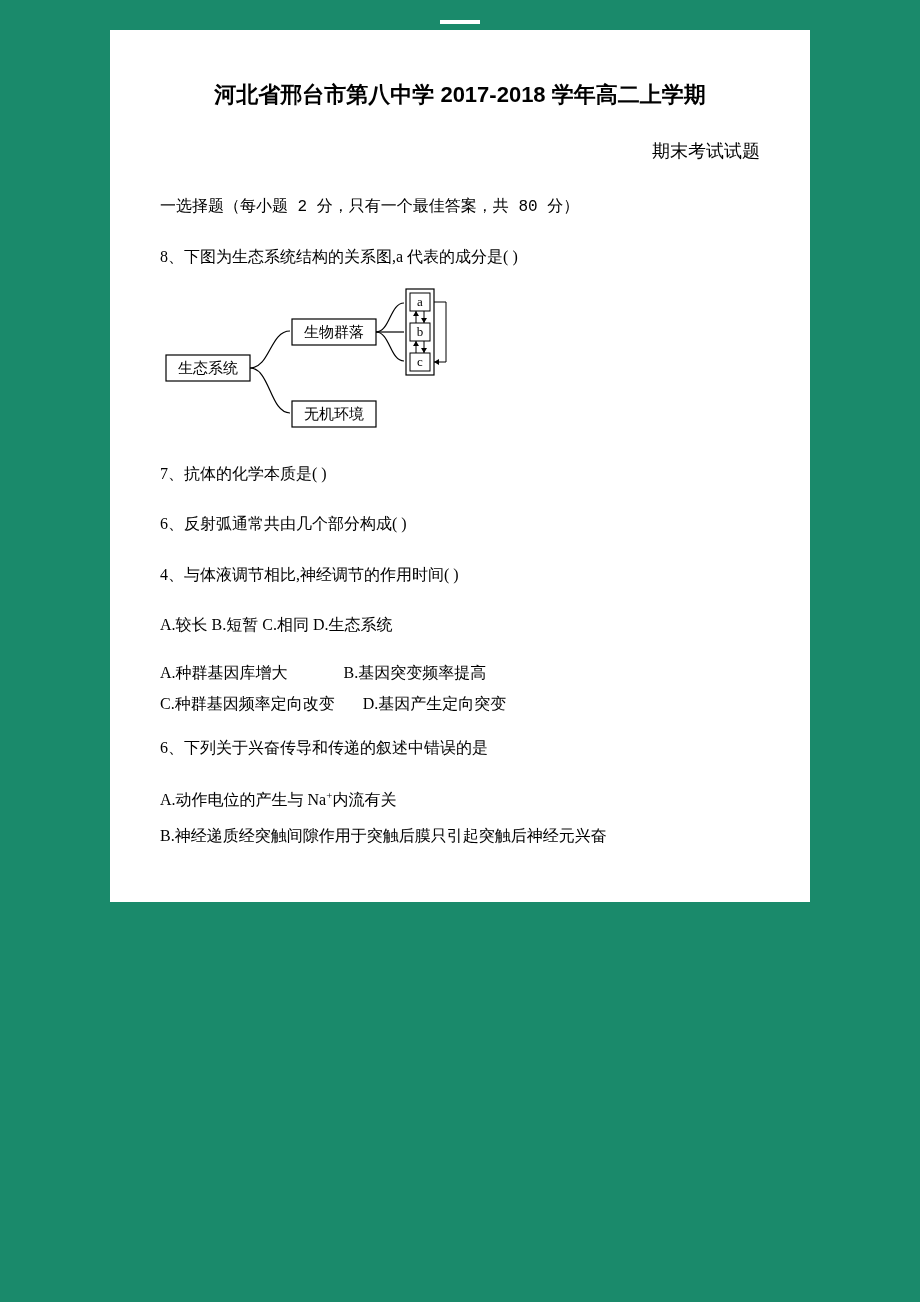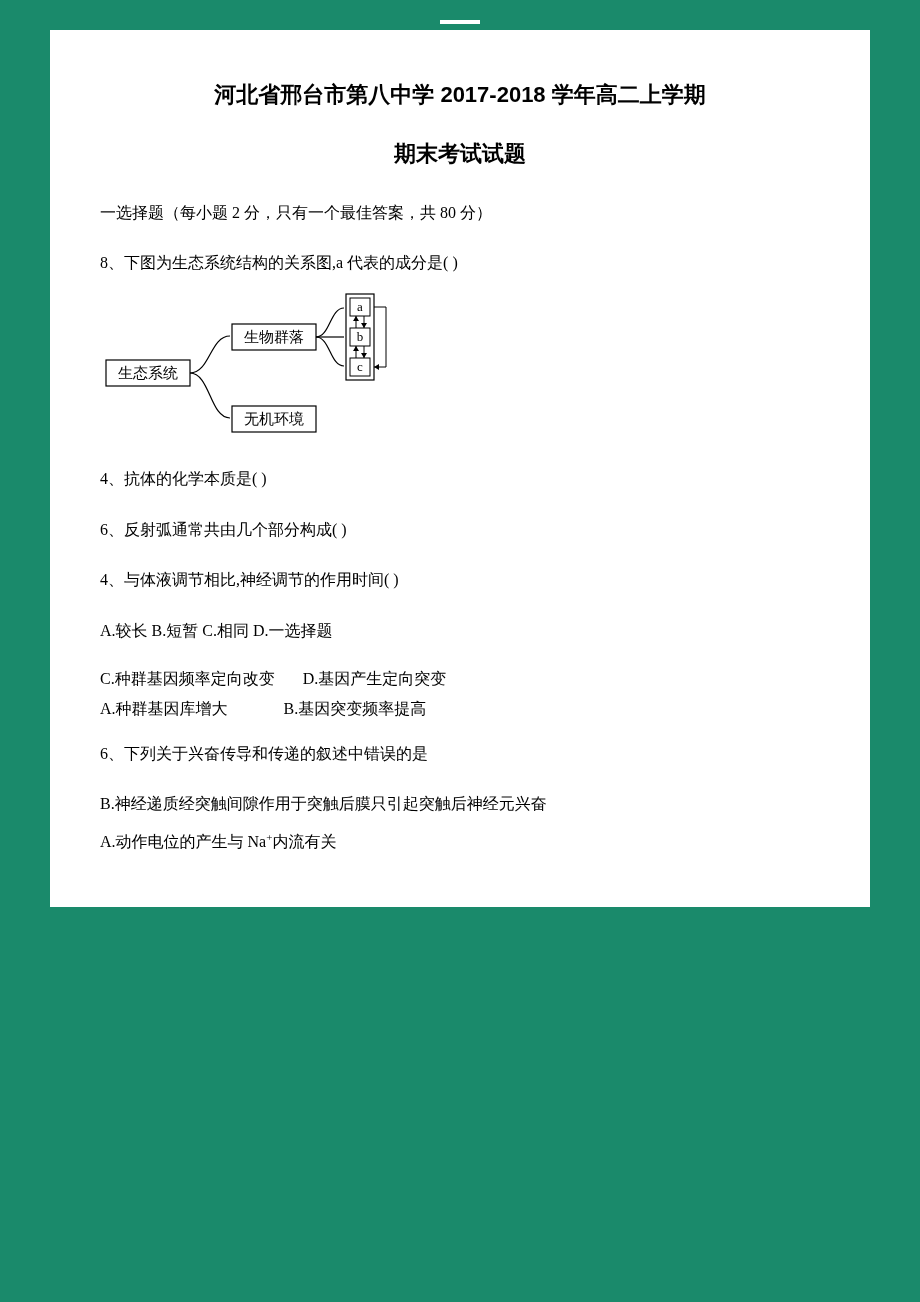--- a/index.html
+++ b/index.html
@@ -4,21 +4,21 @@
 <style>
   * { margin: 0; padding: 0; box-sizing: border-box; }
   body {
     background: #1a8a6b;
     font-family: "SimSun", "宋体", serif;
     display: flex;
     justify-content: center;
     padding: 30px 0;
   }
   .page {
-    width: 820px;
+    width: 700px;
     background: #ffffff;
     padding: 50px 50px 40px 50px;
     position: relative;
     font-size: 16px;
     color: #000;
     line-height: 1.4;
   }
   .top-mark {
     position: absolute;
     top: -10px;
@@ -29,28 +29,29 @@
     background: #fff;
   }
   .title-line1 {
     text-align: center;
     font-weight: bold;
     font-size: 22px;
     font-family: "SimHei", "黑体", sans-serif;
     margin-bottom: 28px;
   }
   .title-line2 {
-    text-align: center;
-    font-weight: bold;
-    font-size: 22px;
+    text-align: right;
+    font-weight: normal;
+    font-size: 18px;
     font-family: "SimHei", "黑体", sans-serif;
     margin-bottom: 32px;
   }
   .instruction {
     margin-bottom: 28px;
+    font-family: Liberation Mono, monospace;
   }
   .qtext {
     margin-bottom: 14px;
   }
   .spaced { margin-bottom: 28px; }
   .diagram-wrap {
     margin: 6px 0 20px 0;
   }
   svg.diagram { display: block; }
   .opt-line { margin-bottom: 26px; }
@@ -111,39 +112,39 @@
       <polygon points="256,58 253,63 259,63" fill="#000"></polygon>
       <line x1="264" y1="58" x2="264" y2="70" stroke="#000" stroke-width="1"></line>
       <polygon points="264,70 261,65 267,65" fill="#000"></polygon>
 
       <path d="M274 19 L 286 19 L 286 79 L 274 79" fill="none" stroke="#000" stroke-width="1"></path>
       <polygon points="274,79 279,76 279,82" fill="#000"></polygon>
     </svg>
   </div>
 
 
-  <div class="qtext spaced">4、抗体的化学本质是(    )</div>
+  <div class="qtext spaced">7、抗体的化学本质是(    )</div>
 
   <div class="qtext spaced">6、反射弧通常共由几个部分构成(    )</div>
 
   <div class="qtext spaced">4、与体液调节相比,神经调节的作用时间(    )</div>
-  <div class="opt-line">A.较长 B.短暂 C.相同 D.一选择题</div>
+  <div class="opt-line">A.较长 B.短暂 C.相同 D.生态系统</div>
 
   <div class="opt-block">
+    <div>
+      <span>A.种群基因库增大</span>
+      &nbsp;&nbsp;&nbsp;&nbsp;&nbsp;&nbsp;&nbsp;&nbsp;&nbsp;&nbsp;&nbsp;&nbsp;
+      <span>B.基因突变频率提高</span>
+    </div>
     <div>
       <span>C.种群基因频率定向改变</span>
       &nbsp;&nbsp;&nbsp;&nbsp;&nbsp;
       <span>D.基因产生定向突变</span>
     </div>
-    <div>
-      <span>A.种群基因库增大</span>
-      &nbsp;&nbsp;&nbsp;&nbsp;&nbsp;&nbsp;&nbsp;&nbsp;&nbsp;&nbsp;&nbsp;&nbsp;
-      <span>B.基因突变频率提高</span>
-    </div>
   </div>
 
   <div class="qtext spaced">6、下列关于兴奋传导和传递的叙述中错误的是</div>
-  <div class="qtext">B.神经递质经突触间隙作用于突触后膜只引起突触后神经元兴奋</div>
   <div class="qtext">
     <span>A.动作电位的产生与 Na</span><span class="sup">+</span><span>内流有关</span>
   </div>
+  <div class="qtext">B.神经递质经突触间隙作用于突触后膜只引起突触后神经元兴奋</div>
 
 </div>
 
 </body></html>

